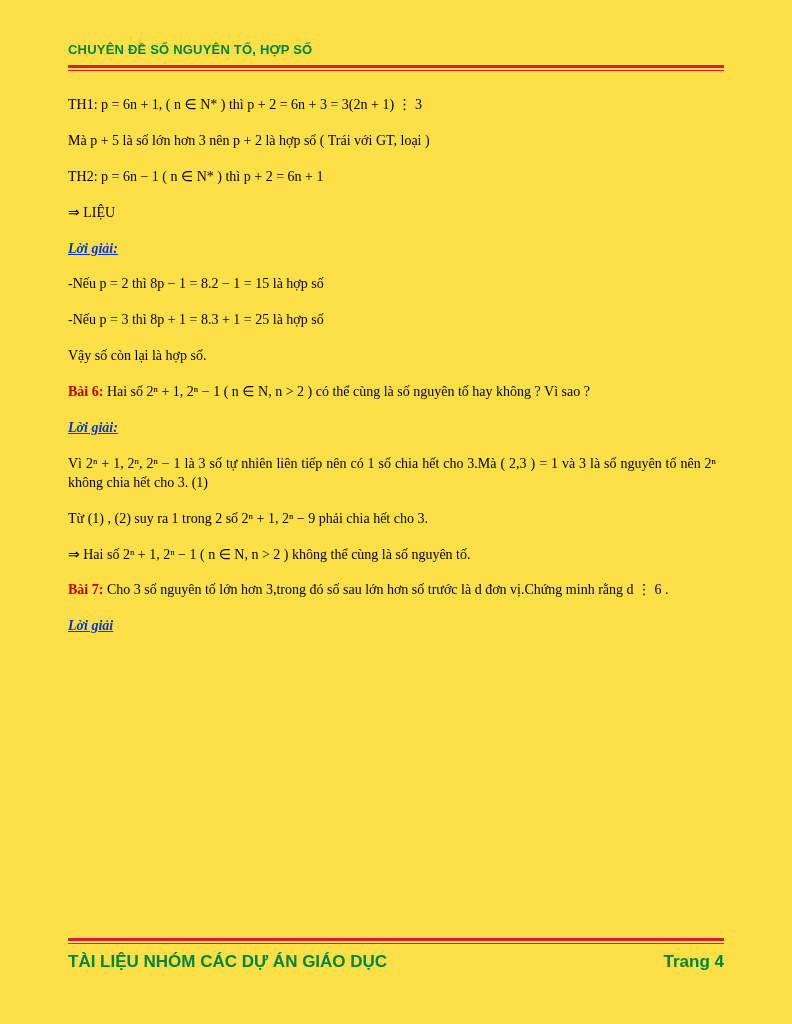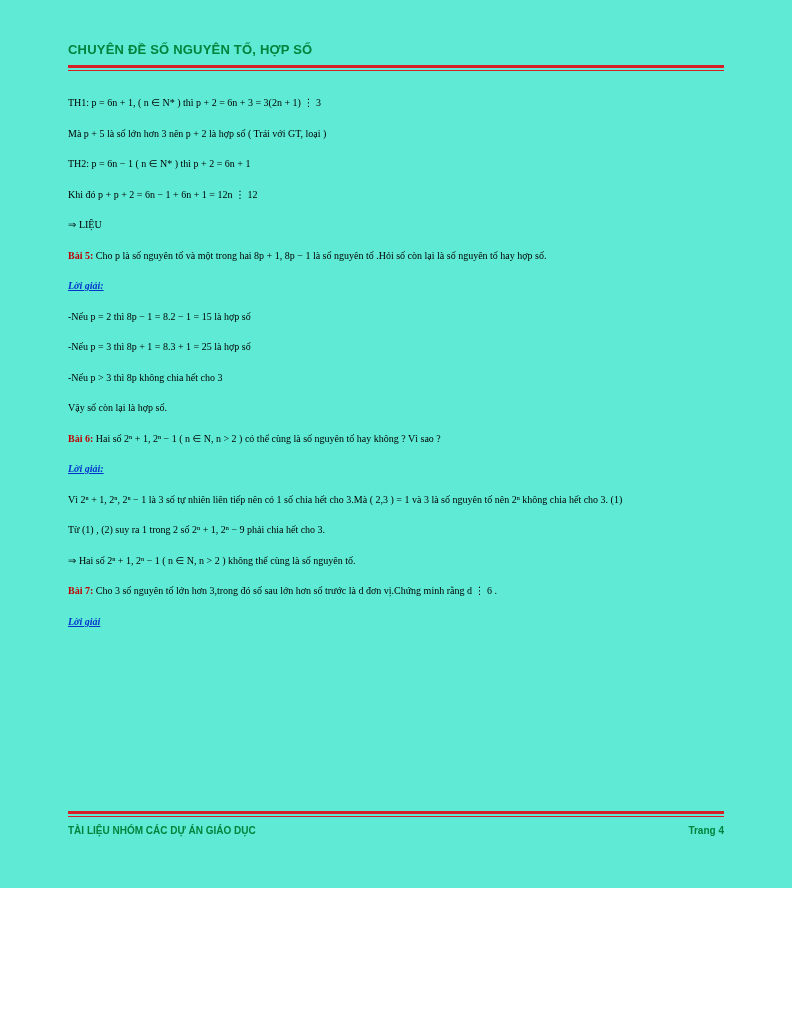--- a/index.html
+++ b/index.html
@@ -9,24 +9,24 @@
   body {
     width: 792px;
     height: 1024px;
     background: #ffffff;
     font-family: "Liberation Serif", serif;
     color: #000000;
   }
   .page {
     position: relative;
     width: 792px;
-    height: 888px;
+    height: 1024px;
     box-sizing: border-box;
     padding: 0;
-    background: #5eead4;
+    background: #fde047;
   }
   .header {
     position: absolute;
     left: 68px;
     top: 42px;
     width: 656px;
   }
   .header-title {
     font-family: "Liberation Sans", sans-serif;
     font-weight: bold;
@@ -54,31 +54,31 @@
     height: 2px;
     width: 656px;
     margin-bottom: 8px;
   }
   .footer-row {
     display: flex;
     justify-content: space-between;
     align-items: baseline;
     font-family: "Liberation Sans", sans-serif;
     font-weight: bold;
-    font-size: 10px;
+    font-size: 17px;
     color: #00843d;
   }
   .content {
     position: absolute;
     left: 68px;
     top: 96px;
     width: 660px;
   }
   .para {
-    font-size: 10px;
+    font-size: 14px;
     line-height: 1.35;
     margin: 0 12px 17px 0;
     text-align: left;
   }
   .para.just {
     text-align: justify;
   }
   .lbl-bai {
     color: #c00000;
     font-weight: bold;
@@ -107,48 +107,38 @@
     </p>
 
     <p class="para">
       <span>Mà  p + 5  là số lớn hơn 3 nên  p + 2  là hợp số ( Trái với GT, loại )</span>
     </p>
 
     <p class="para">
       <span>TH2:  p = 6n − 1 ( n ∈ N* ) thì  p + 2 = 6n + 1</span>
     </p>
 
-    <p class="para">
-      <span>Khi đó  p + p + 2 = 6n − 1 + 6n + 1 = 12n ⋮ 12</span>
-    </p>
 
     <p class="para">
       <span>⇒ LIỆU</span>
     </p>
 
-    <p class="para just">
-      <span class="lbl-bai">Bài 5:</span>
-      <span>Cho  p  là số nguyên tố và một trong hai  8p + 1, 8p − 1  là số nguyên tố .Hỏi số còn lại là số nguyên tố hay hợp số.</span>
-    </p>
 
     <p class="para">
       <span class="lbl-loigiai">Lời giải:</span>
     </p>
 
     <p class="para">
       <span>-Nếu  p = 2 thì  8p − 1 = 8.2 − 1 = 15 là hợp số</span>
     </p>
 
     <p class="para">
       <span>-Nếu  p = 3 thì  8p + 1 = 8.3 + 1 = 25 là hợp số</span>
     </p>
 
-    <p class="para">
-      <span>-Nếu  p &gt; 3 thì   8p  không chia hết cho 3</span>
-    </p>
 
 
     <p class="para">
       <span>Vậy số còn lại là hợp số.</span>
     </p>
 
     <p class="para just">
       <span class="lbl-bai">Bài 6:</span>
       <span>Hai số  2ⁿ + 1, 2ⁿ − 1 ( n ∈ N, n &gt; 2 ) có thể cùng là số nguyên tố hay không ? Vì sao ?</span>
     </p>

